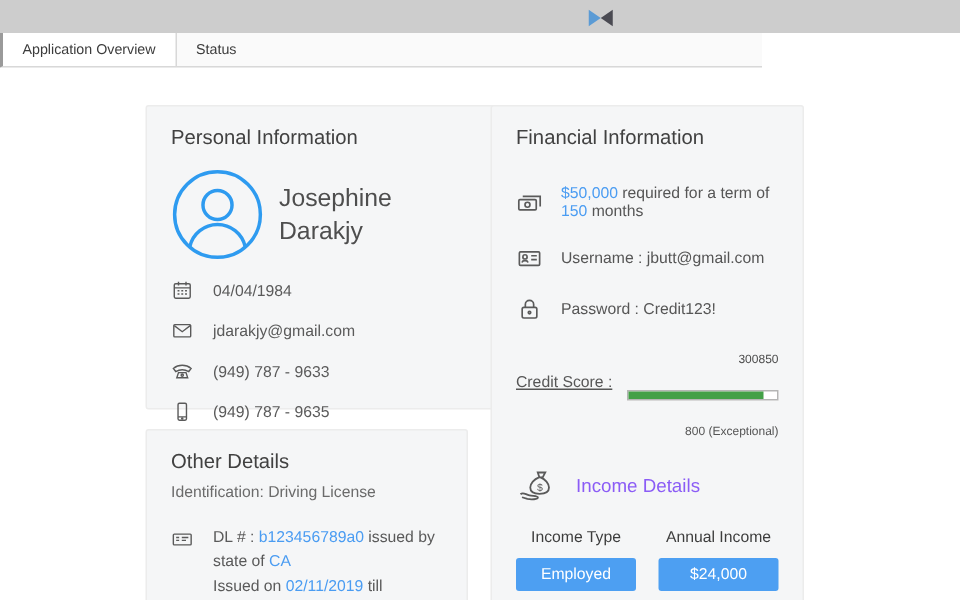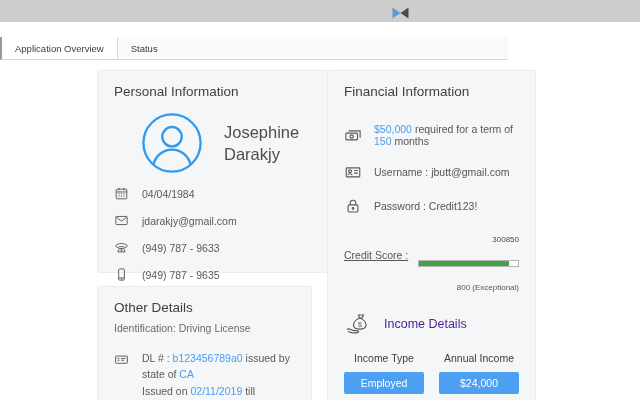--- a/index.html
+++ b/index.html
@@ -6,33 +6,33 @@
   html,body { width:640px; height:400px; }
   body {
     font-family: "Liberation Sans", sans-serif;
     background:#fff; position:relative; overflow:hidden;
     -webkit-font-smoothing: antialiased;
   }
   
   .topbar { position:absolute; top:0; left:0; width:640px; height:22px; background:#cdcdcd; }
   .logo { position:absolute; left:392px; top:5px; width:17px; height:12px; }
   
-  .tabbar { position:absolute; top:37px; left:0; width:508px; height:23px;
+  .tabbar { position:absolute; top:22px; left:0; width:508px; height:23px;
             background:#fafafa; border-bottom:1px solid #d8d8d8; border-left:2px solid #9a9a9a;
             display:flex; align-items:stretch; }
   .tab { padding:0 13px; display:flex; align-items:center; font-size:9.5px; color:#3c3c3c; cursor:default; }
   .tab.active { background:#fff; border-right:1px solid #d8d8d8; }
   
   .card { position:absolute; background:#f5f6f7; border:1px solid #ececec; border-radius:2px; padding:13px 16px; }
   #card-personal  { left:97px;  top:70px;  width:236px; height:203px; }
   #card-other     { left:97px;  top:286px; width:215px; height:160px; }
   #card-financial { left:327px; top:70px;  width:209px; height:360px; }
   .card-title { font-size:13.5px; color:#414141; }
   
-  .avatar-row { display:flex; align-items:center; gap:21px; margin:13px 0 10px 0;justify-content:flex-end; }
+  .avatar-row { display:flex; align-items:center; gap:10px; margin:13px 0 10px 0; }
   .avatar { width:62px; height:62px; flex:0 0 62px; }
   .person-name { font-size:16.5px; color:#4e4e4e; line-height:1.35; width:92px; }
   .info-row { display:flex; align-items:center; gap:13px; margin-top:12px; font-size:10.5px; color:#5a5a5a; }
   .info-row.top { align-items:flex-start; }
   .icon { width:15px; height:15px; flex:0 0 15px; }
   .icon svg, .avatar svg, .bag-icon svg { display:block; width:100%; height:100%; }
   .muted-sub { font-size:10.5px; color:#6b6b6b; margin-top:7px; }
   .blue { color:var(--link,#4a9cf2); }
   .multiline { line-height:1.55; }
   
@@ -41,21 +41,21 @@
   .icon-lg svg { display:block; width:100%; height:100%; }
   .credit-block { display:flex; align-items:flex-start; margin-top:20px; }
   .credit-label { font-size:10.5px; color:#565656; margin-top:14px; white-space:nowrap;text-decoration:underline; }
   .bar-wrap { flex:1; margin-left:10px; }
   .bar-scale { display:flex; justify-content:flex-end; font-size:8px; color:#4a4a4a; margin-bottom:16px; }
   .bar { height:7px; background:#fff; border:1px solid #b5b5b5; position:relative; }
   .bar-fill { height:100%; background:var(--green,#43a047); }
   .bar-value { font-size:8px; color:#555; text-align:right; margin-top:16px; }
   .income-header { display:flex; align-items:center; gap:13px; margin-top:18px; }
   .bag-icon { width:27px; height:27px; flex:0 0 27px; }
-  .income-title { font-size:12.5px; color:#4c1d95; }
+  .income-title { font-size:12.5px; color:#8b5cf6; }
   .income-grid { display:grid; grid-template-columns:1fr 1fr; column-gap:15px; row-gap:13px; margin-top:15px; }
   .field { text-align:center; }
   .field-label { font-size:10.5px; color:#3d3d3d; margin-bottom:8px; }
   .field-value { background:var(--accent,#4d9ff2); color:#fff; font-size:10.5px; height:22px;
                  line-height:22px; border-radius:2px; cursor:pointer; }
 </style>
 </head>
 <body>
 
 <div class="topbar">

